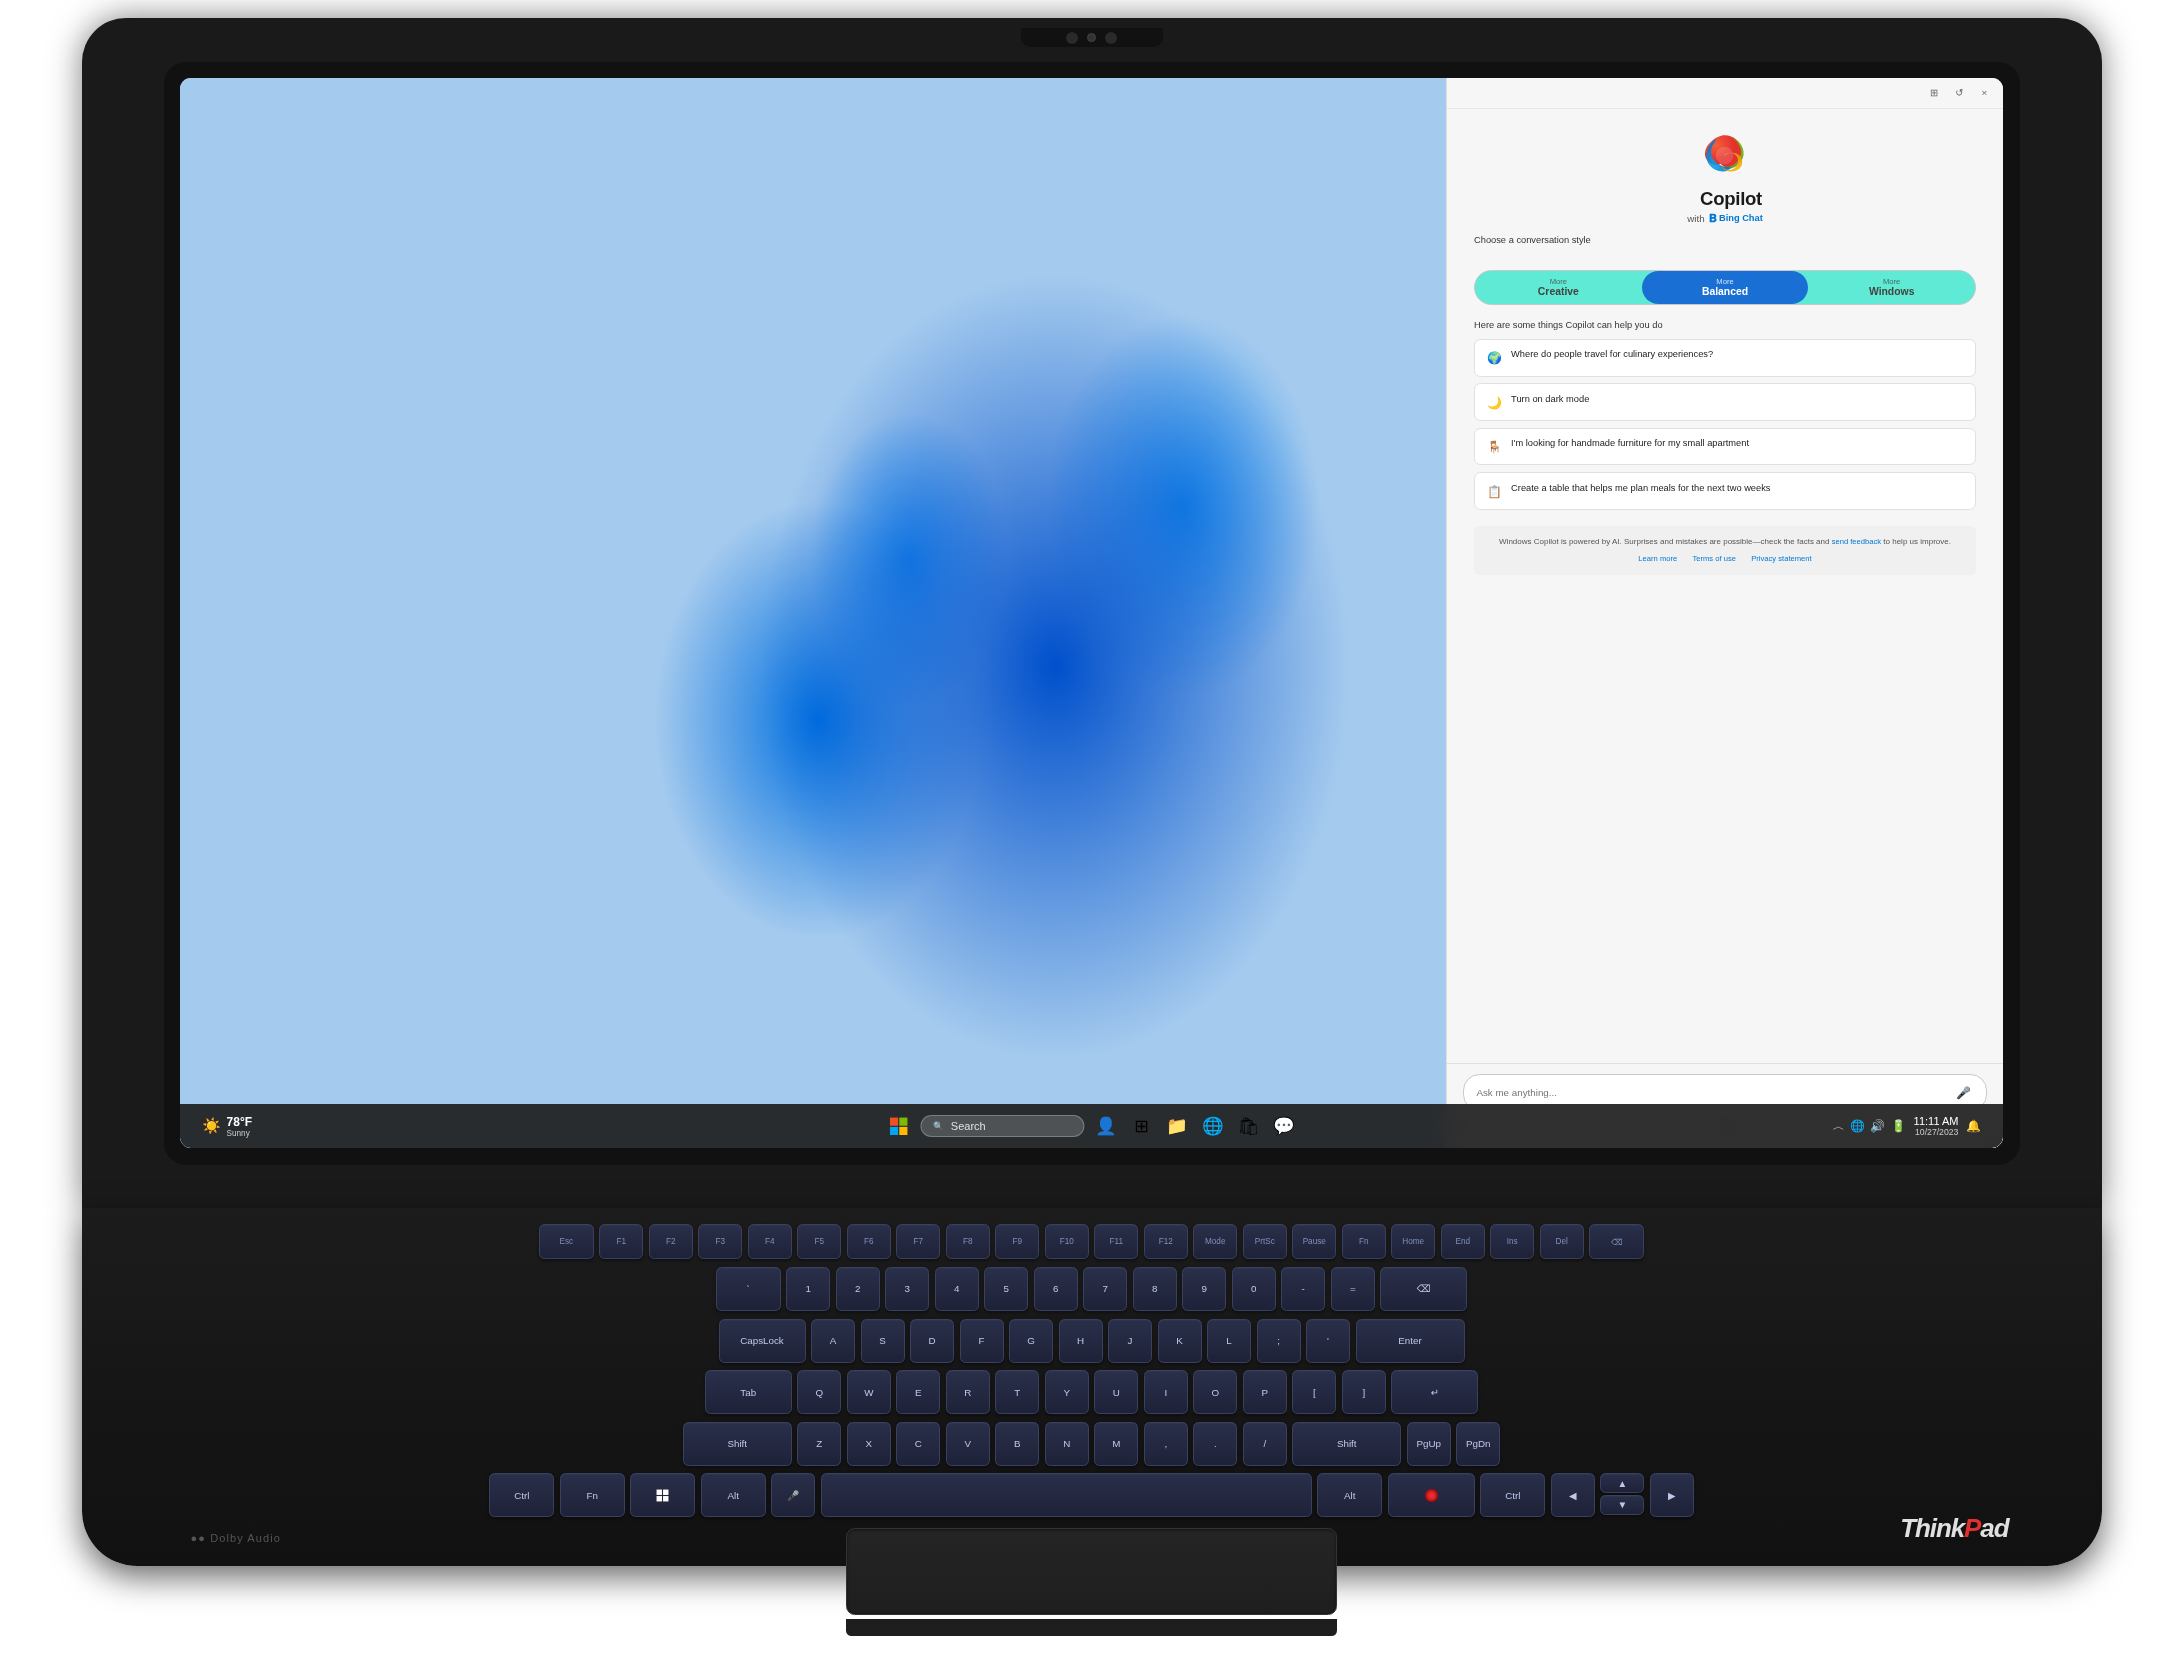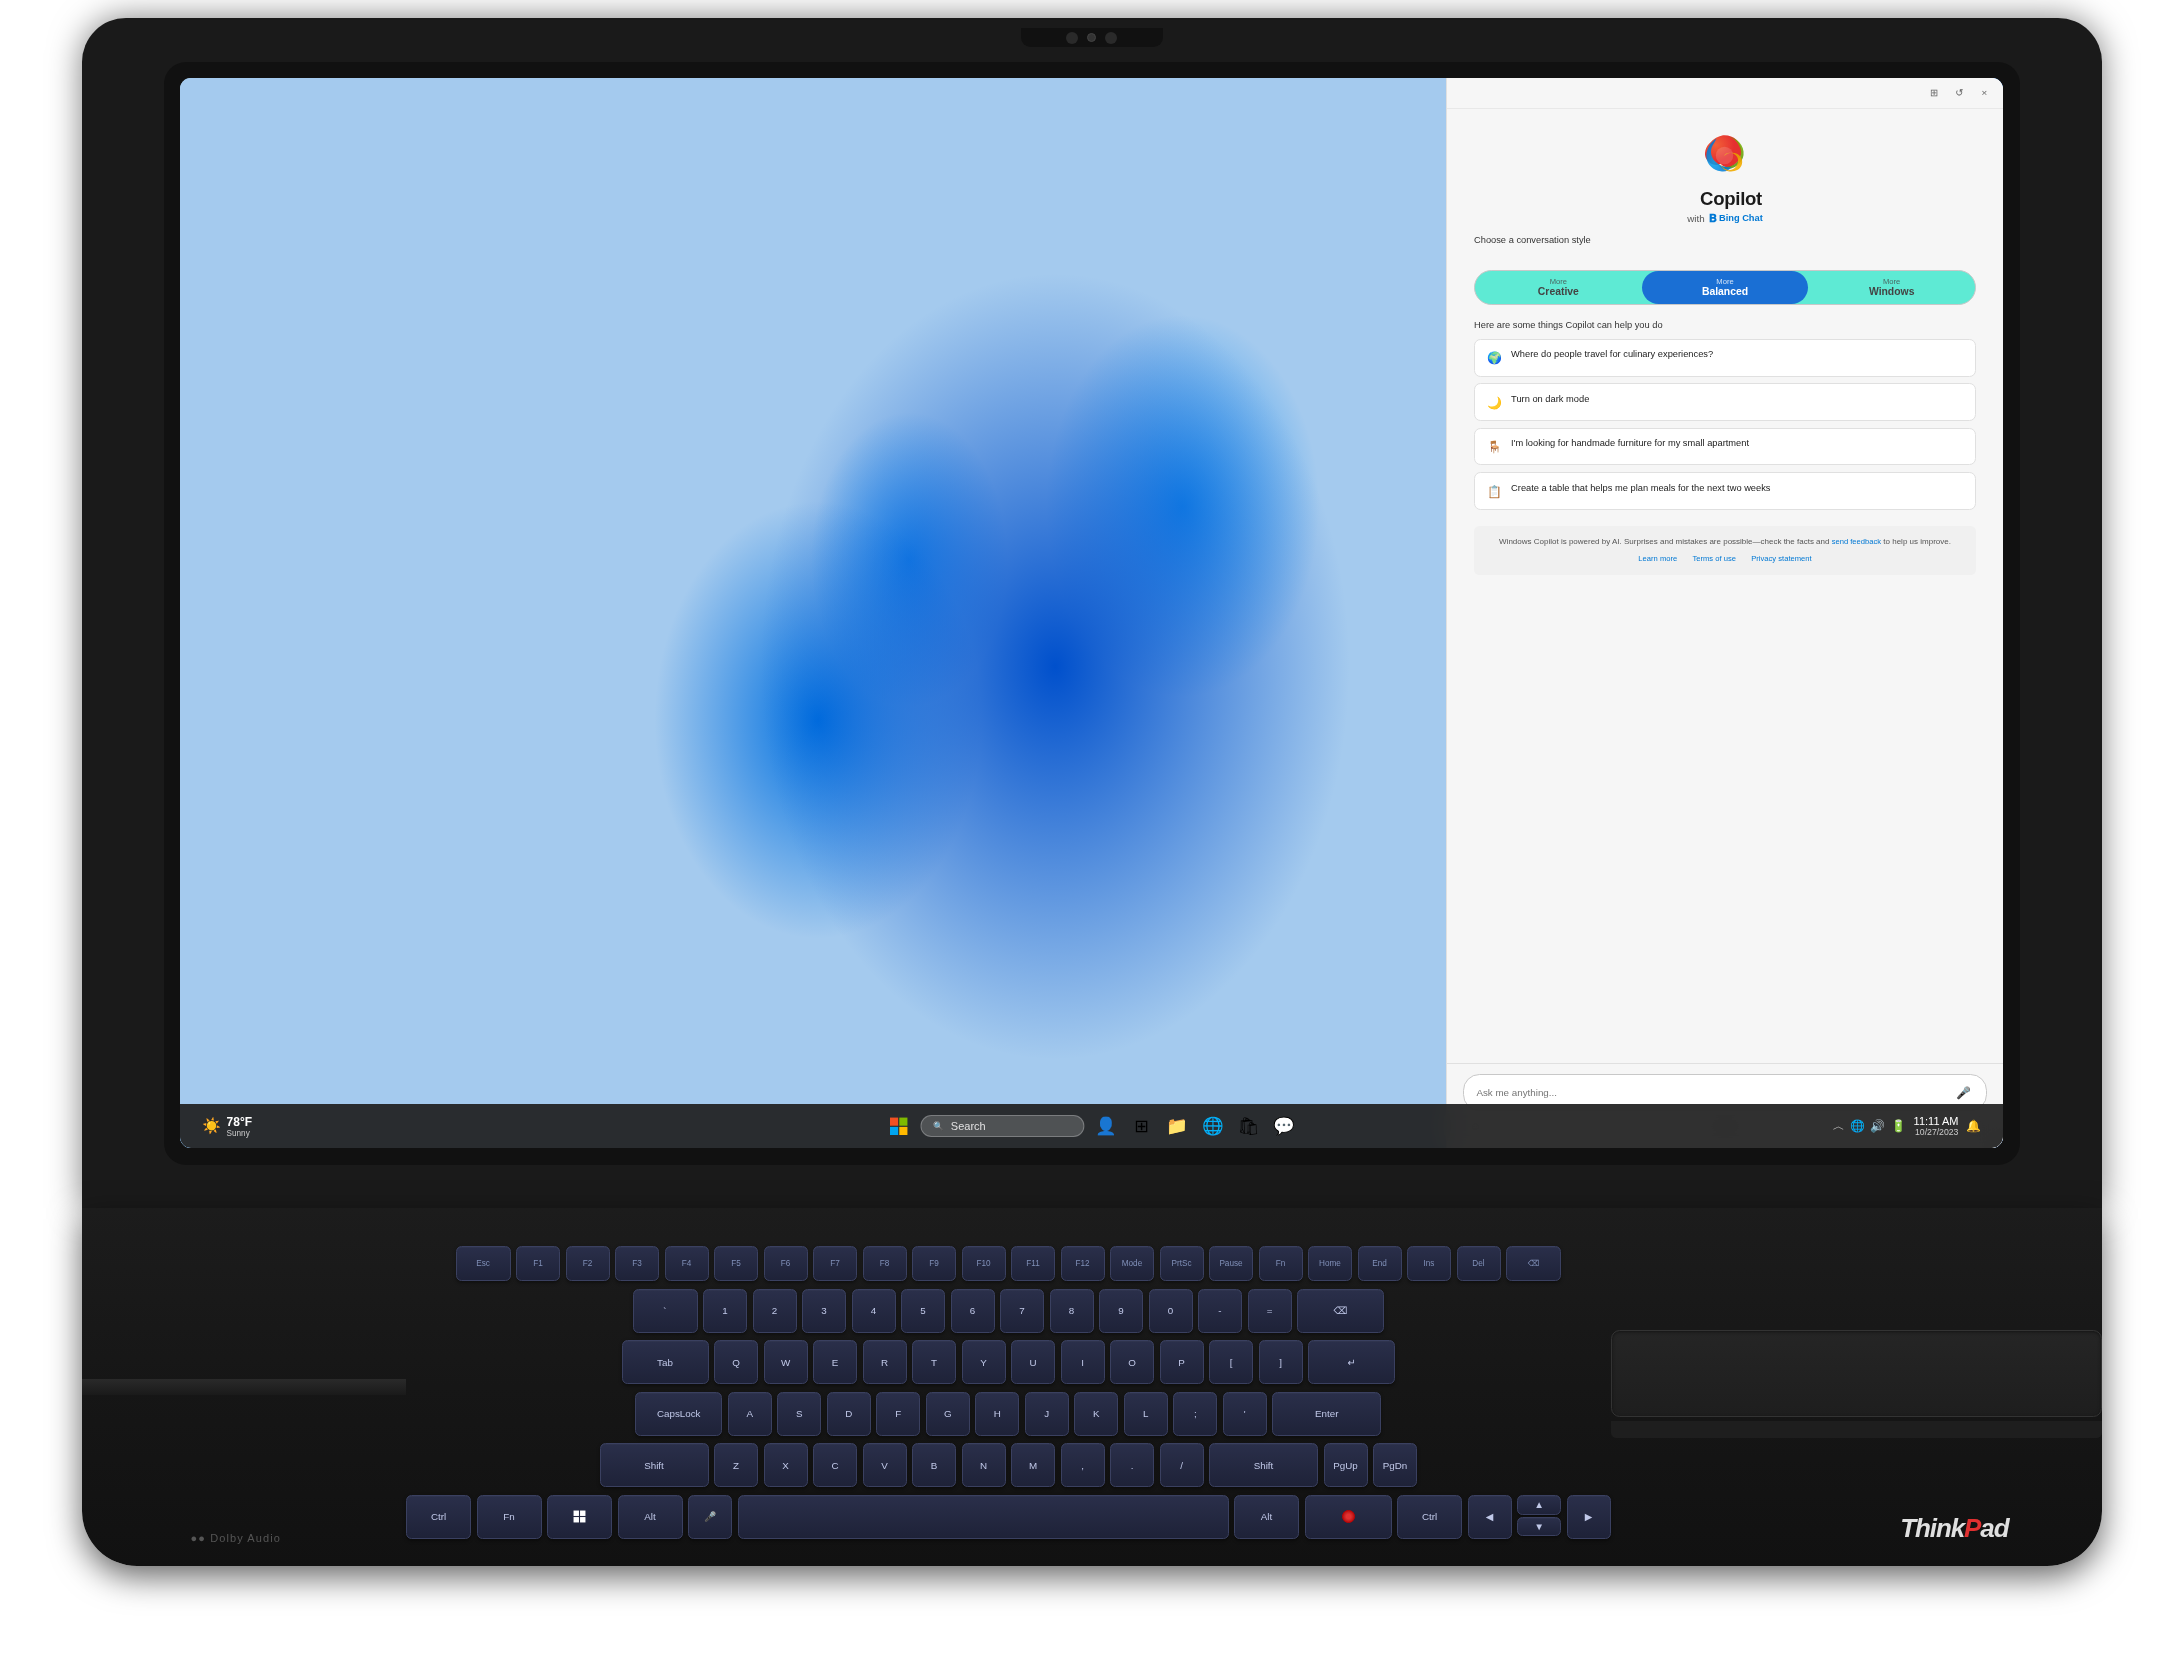--- a/index.html
+++ b/index.html
@@ -452,21 +452,21 @@
     }
 
     
     .keyboard-base {
       width: 2020px;
       height: 358px;
       background: linear-gradient(180deg, #1c1c1c 0%, #161616 50%, #111 100%);
       border-radius: 0 0 55px 55px;
       position: relative;
       display: flex;
-      flex-direction: row;
+      flex-direction: column;
       align-items: center;
       box-shadow: 0 11px 33px rgba(0,0,0,0.6);
     }
 
     
     .hinge-bar {
       width: 2020px;
       height: 15.3px;
       background: linear-gradient(180deg, #2a2a2a, #1a1a1a);
     }
@@ -805,50 +805,50 @@
         <div class="key">7</div>
         <div class="key">8</div>
         <div class="key">9</div>
         <div class="key">0</div>
         <div class="key">-</div>
         <div class="key">=</div>
         <div class="key wide-2">⌫</div>
       </div>
 
       <div class="key-row">
+        <div class="key wide-2">CapsLock</div>
+        <div class="key">A</div>
+        <div class="key">S</div>
+        <div class="key">D</div>
+        <div class="key">F</div>
+        <div class="key">G</div>
+        <div class="key">H</div>
+        <div class="key">J</div>
+        <div class="key">K</div>
+        <div class="key">L</div>
+        <div class="key">;</div>
+        <div class="key">'</div>
+        <div class="key wide-3">Enter</div>
+      </div>
+
+      <div class="key-row">
         <div class="key wide-2">Tab</div>
         <div class="key">Q</div>
         <div class="key">W</div>
         <div class="key">E</div>
         <div class="key">R</div>
         <div class="key">T</div>
         <div class="key">Y</div>
         <div class="key">U</div>
         <div class="key">I</div>
         <div class="key">O</div>
         <div class="key">P</div>
         <div class="key">[</div>
         <div class="key">]</div>
         <div class="key wide-2">↵</div>
-      </div>
-
-      <div class="key-row">
-        <div class="key wide-2">CapsLock</div>
-        <div class="key">A</div>
-        <div class="key">S</div>
-        <div class="key">D</div>
-        <div class="key">F</div>
-        <div class="key">G</div>
-        <div class="key">H</div>
-        <div class="key">J</div>
-        <div class="key">K</div>
-        <div class="key">L</div>
-        <div class="key">;</div>
-        <div class="key">'</div>
-        <div class="key wide-3">Enter</div>
       </div>
 
       <div class="key-row">
         <div class="key wide-3">Shift</div>
         <div class="key">Z</div>
         <div class="key">X</div>
         <div class="key">C</div>
         <div class="key">V</div>
         <div class="key">B</div>
         <div class="key">N</div>

